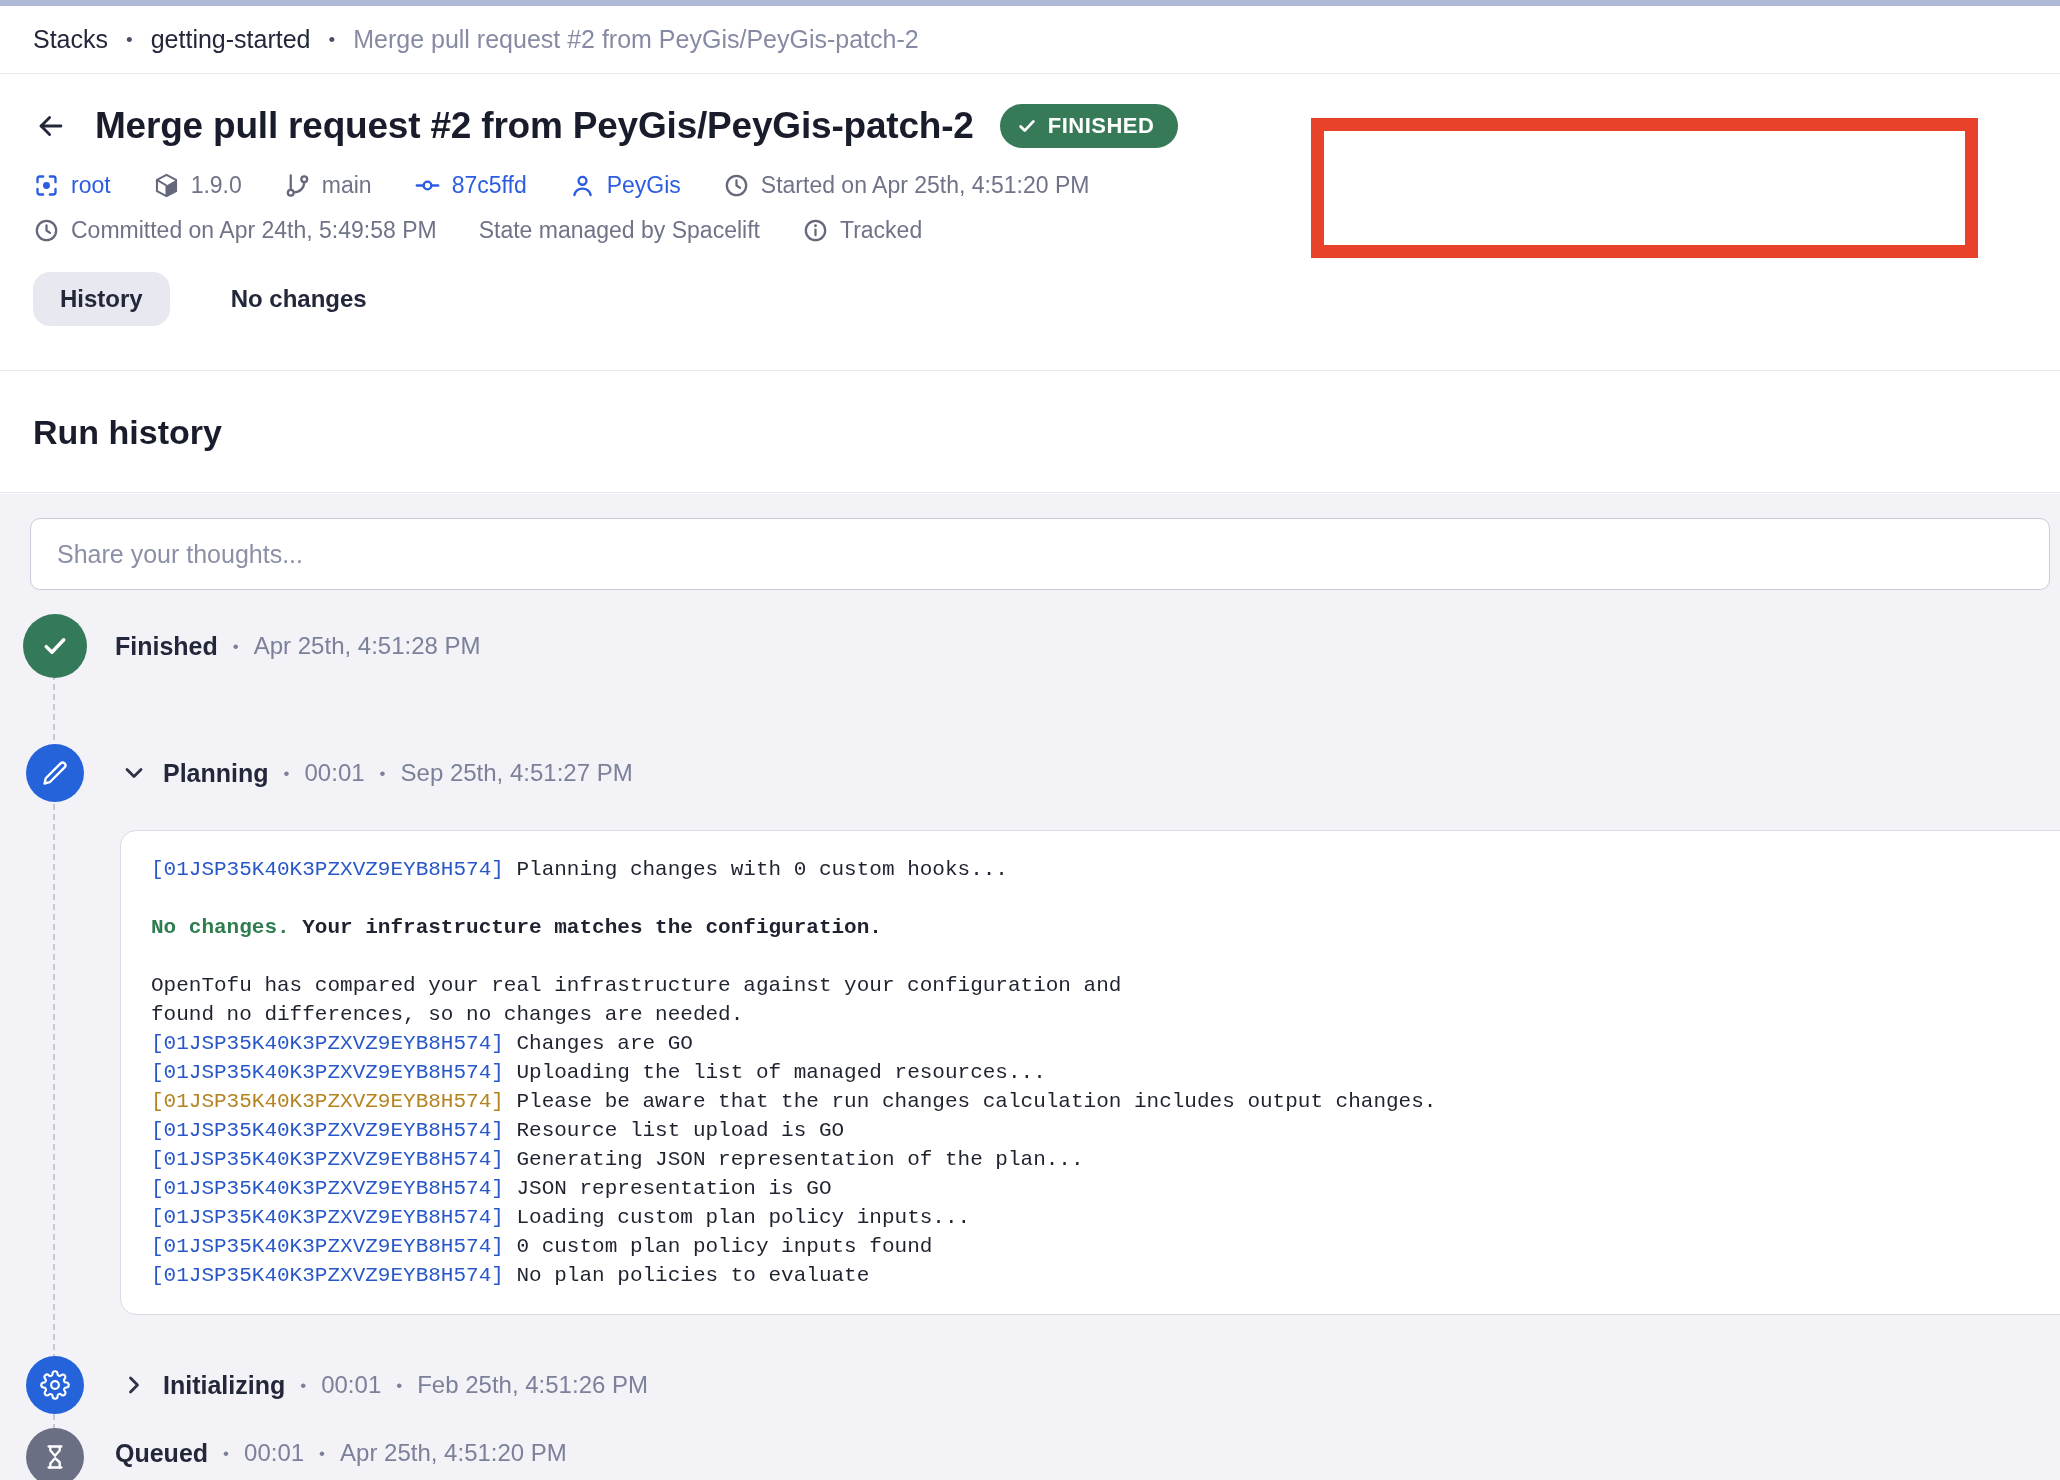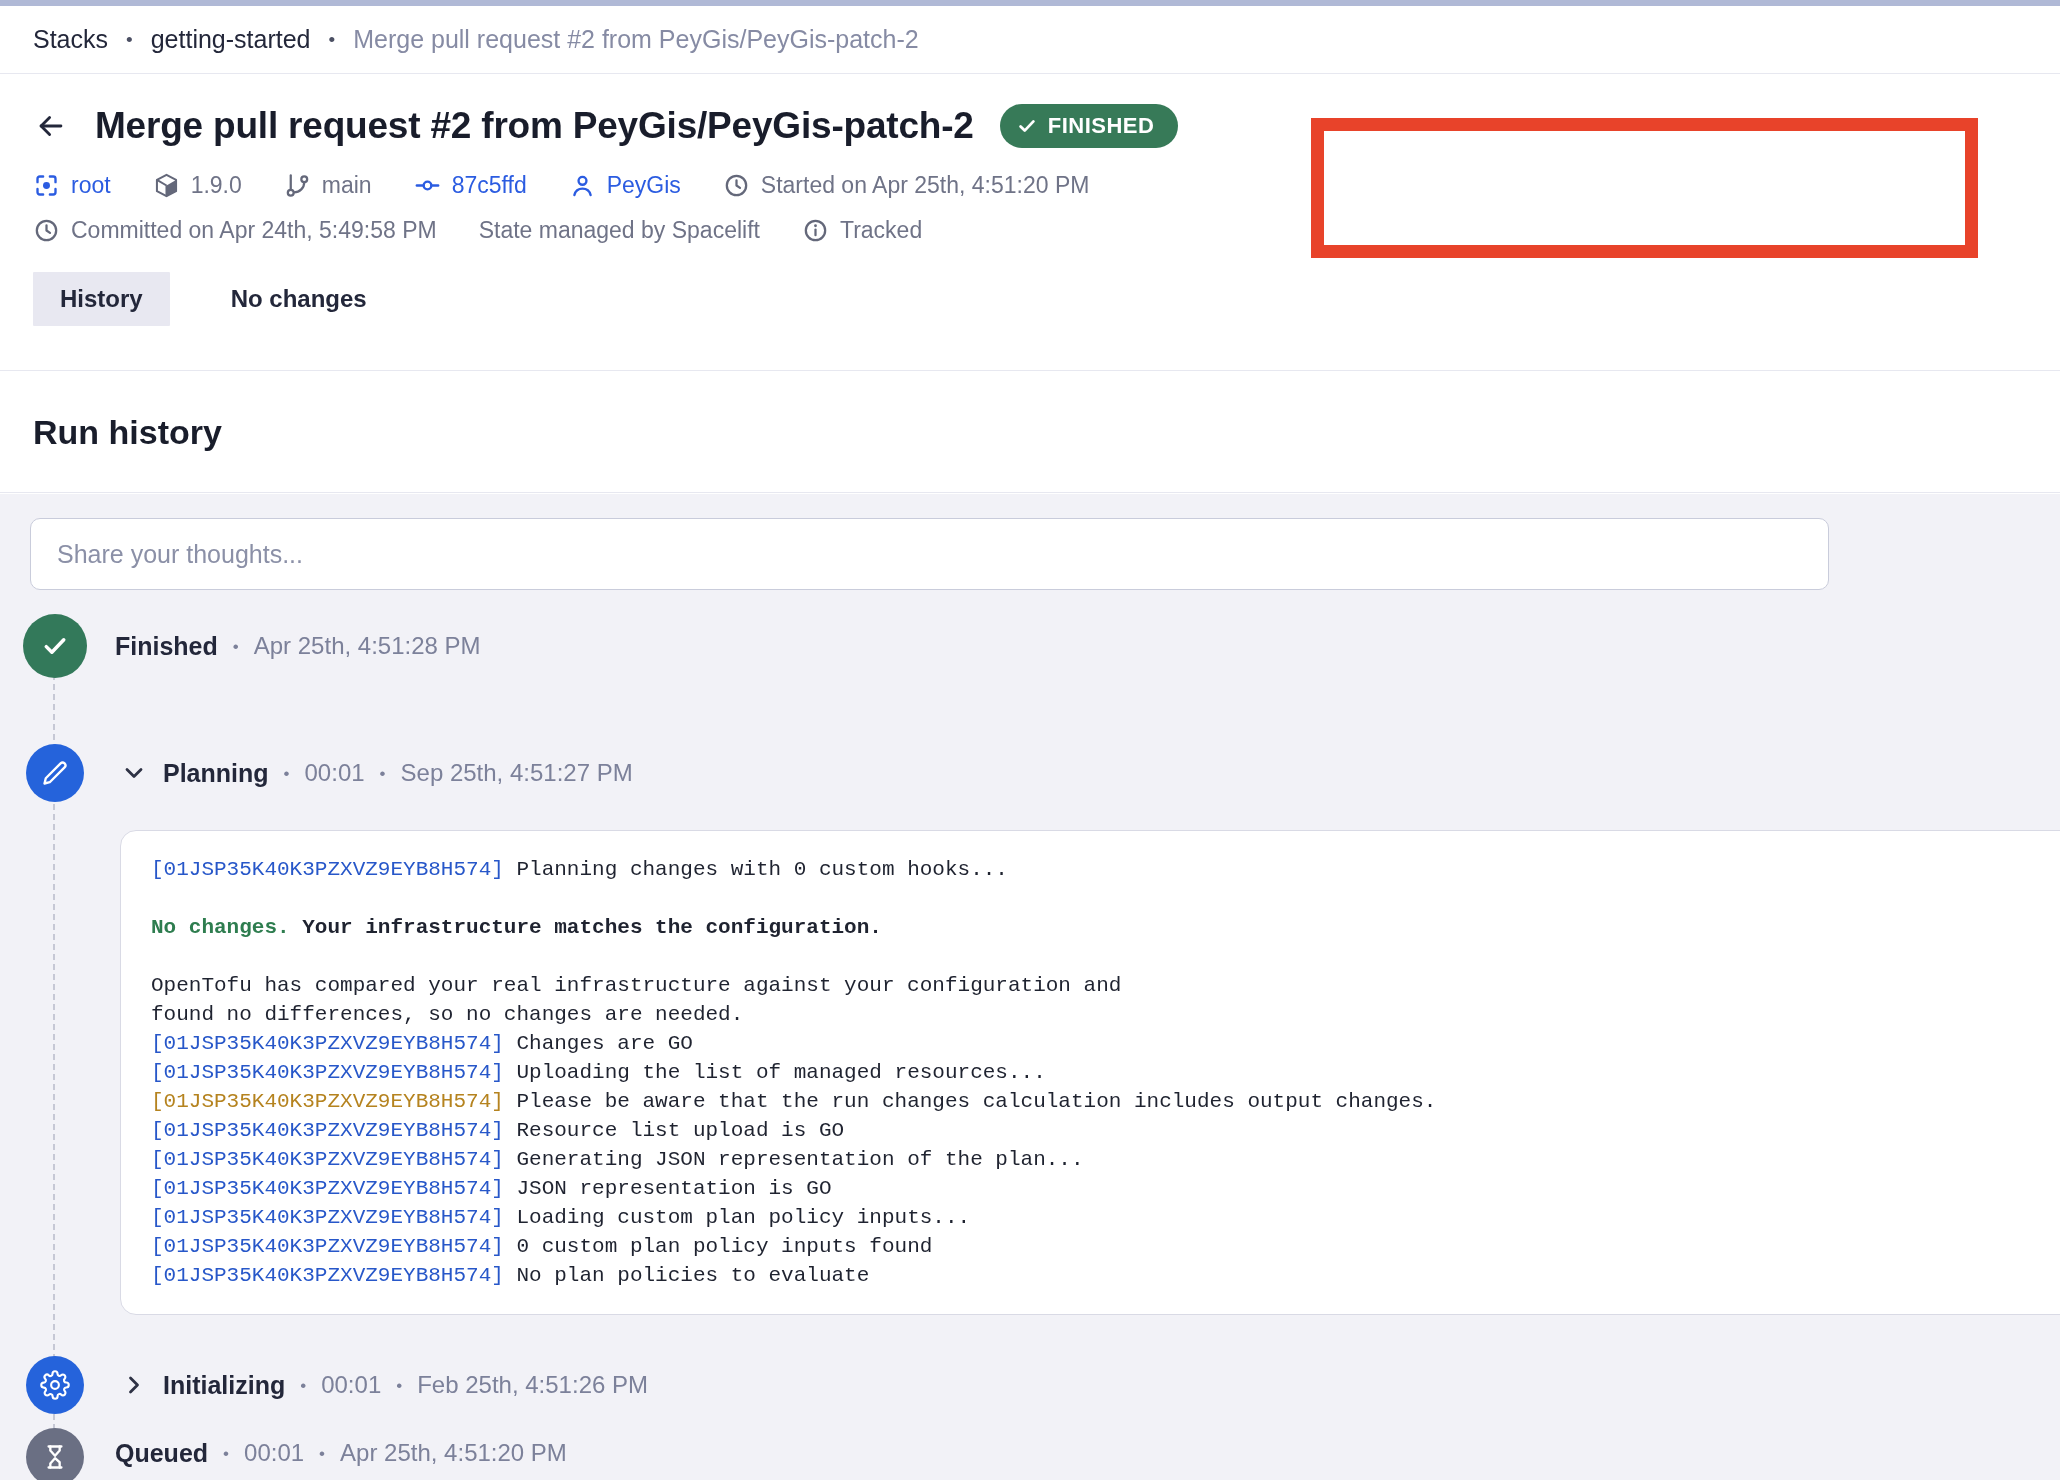--- a/index.html
+++ b/index.html
@@ -35,30 +35,30 @@
   .meta-row{display:flex;align-items:center;gap:42px;color:#6f7387;font-size:23px;white-space:nowrap;}
   .meta-row.r1{margin-top:24px;}
   .meta-row.r2{margin-top:18px;align-items:flex-end;}
   .meta-item{display:flex;align-items:center;gap:11px;}
   .meta-item .mi{width:27px;height:27px;flex:0 0 auto;}
   .blue{color:var(--link_blue,#2b5ce1);}
   .gray-ic{color:#64687a;}
   .trigger-join{display:flex;align-items:center;gap:11px;}
   
   .tabs{display:flex;align-items:center;gap:34px;margin-top:28px;}
-  .tab{font-size:24px;font-weight:700;color:#23273a;padding:13px 27px;border-radius:1px;cursor:pointer;}
+  .tab{font-size:24px;font-weight:700;color:#23273a;padding:13px 27px;border-radius:17px;cursor:pointer;}
   .tab.active{background:#e8e8f1;}
   
   .run-band{position:absolute;top:372px;left:0;right:0;height:121px;background:#fff;
     border-bottom:1px solid #e7e8f0;display:flex;align-items:center;padding-left:33px;box-sizing:border-box;}
   .run-band h2{margin:0;font-size:34px;font-weight:700;color:#191d2b;}
   
   .section{position:absolute;top:494px;bottom:0;left:0;right:0;background:#f2f2f7;overflow:hidden;}
   .comment-input{
-    position:absolute;left:30px;top:24px;width:1799px;height:72px;box-sizing:border-box;
+    position:absolute;left:30px;top:24px;width:2020px;height:72px;box-sizing:border-box;
     border:1.5px solid #c9ccdb;border-radius:10px;background:#fff;padding:12px 26px;
     font-family:"Liberation Sans", sans-serif;font-size:25px;color:#30344a;outline:none;
   }
   .comment-input::placeholder{color:#8b90a7;}
   .tl-line{position:absolute;left:53px;top:150px;bottom:0;width:0;border-left:2px dashed #c6c8d5;}
   .step-circle{position:absolute;border-radius:50%;display:flex;align-items:center;justify-content:center;color:#fff;}
   .c-finished{left:23px;top:120px;width:64px;height:64px;background:var(--step_green,#33795a);}
   .c-planning{left:26px;top:250px;width:58px;height:58px;background:var(--step_blue,#2563db);}
   .c-init{left:26px;top:862px;width:58px;height:58px;background:var(--step_blue,#2563db);}
   .c-queued{left:26px;top:934px;width:58px;height:58px;background:var(--step_gray,#6a6f83);}

